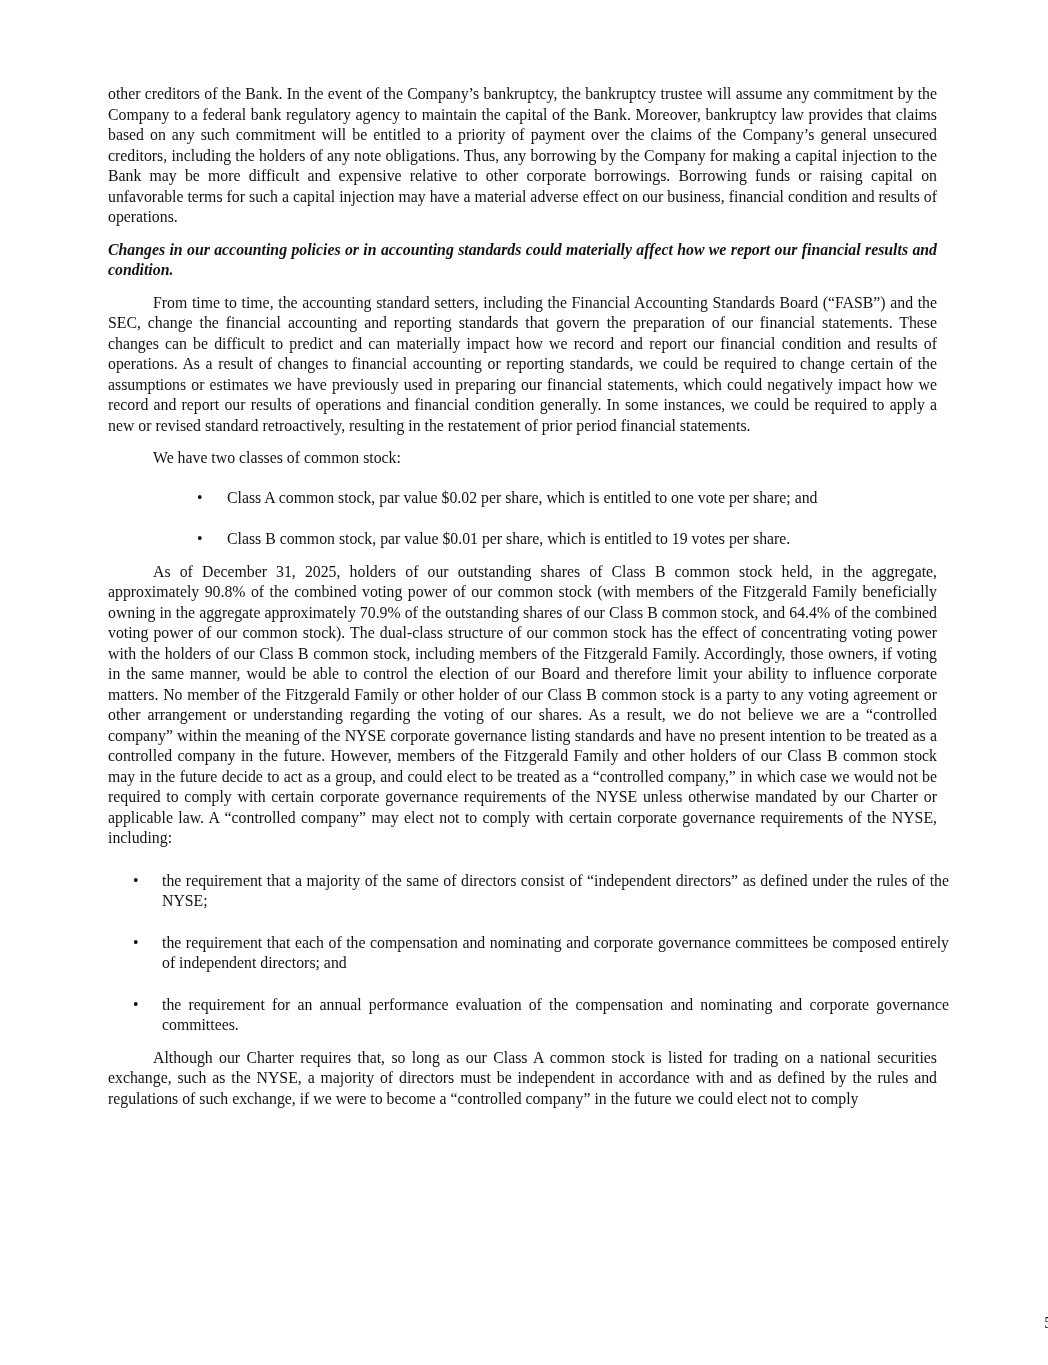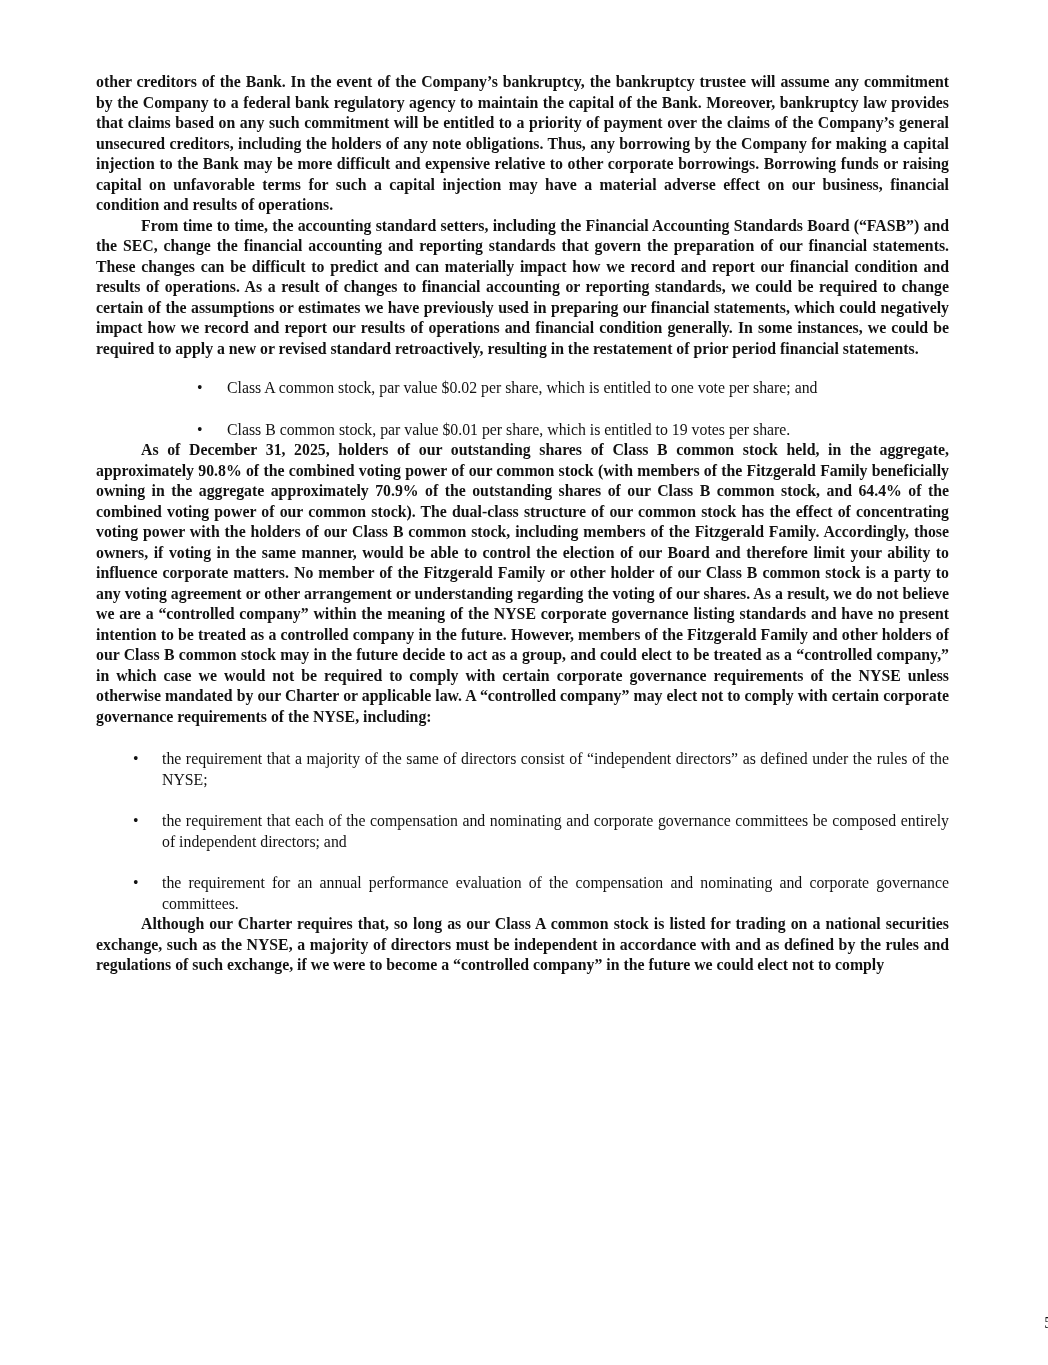--- a/index.html
+++ b/index.html
@@ -18,21 +18,21 @@
   }
   .content {
     position: absolute;
     left: 96px;
     top: 72px;
     width: 853px;
     font-size: 15.8px;
     line-height: 20.5px;
     text-align: justify;
   }
-  .content p { margin: 0; font-weight: bold; }
+  .content p { margin: 12px; }
   .indent { text-indent: 45px; }
   .heading-bold-italic {
     font-weight: bold;
     font-style: italic;
   }
   .heading-bold {
     font-weight: bold;
   }
   .bullet-item {
     display: flex;
@@ -68,25 +68,27 @@
   }
 </style>
 </head>
 <body>
 
 <div class="page">
   <div class="content">
 
     <p>other creditors of the Bank. In the event of the Company’s bankruptcy, the bankruptcy trustee will assume any commitment by the Company to a federal bank regulatory agency to maintain the capital of the Bank. Moreover, bankruptcy law provides that claims based on any such commitment will be entitled to a priority of payment over the claims of the Company’s general unsecured creditors, including the holders of any note obligations. Thus, any borrowing by the Company for making a capital injection to the Bank may be more difficult and expensive relative to other corporate borrowings. Borrowing funds or raising capital on unfavorable terms for such a capital injection may have a material adverse effect on our business, financial condition and results of operations.</p>
 
+    <p class="heading-bold-italic mt-25">Changes in our accounting policies or in accounting standards could materially affect how we report our financial results and condition.</p>
 
     <p class="indent mt-17">From time to time, the accounting standard setters, including the Financial Accounting Standards Board (“FASB”) and the SEC, change the financial accounting and reporting standards that govern the preparation of our financial statements. These changes can be difficult to predict and can materially impact how we record and report our financial condition and results of operations. As a result of changes to financial accounting or reporting standards, we could be required to change certain of the assumptions or estimates we have previously used in preparing our financial statements, which could negatively impact how we record and report our results of operations and financial condition generally. In some instances, we could be required to apply a new or revised standard retroactively, resulting in the restatement of prior period financial statements.</p>
 
 
 
+    <p class="indent mt-26">We have two classes of common stock:</p>
 
     <div class="bullet-item bullets-deep mt-19">
       <span class="marker">•</span>
       <span class="bullet-text">Class A common stock, par value $0.02 per share, which is entitled to one vote per share; and</span>
     </div>
 
     <div class="bullet-item bullets-deep mt-21">
       <span class="marker">•</span>
       <span class="bullet-text">Class B common stock, par value $0.01 per share, which is entitled to 19 votes per share.</span>
     </div>

